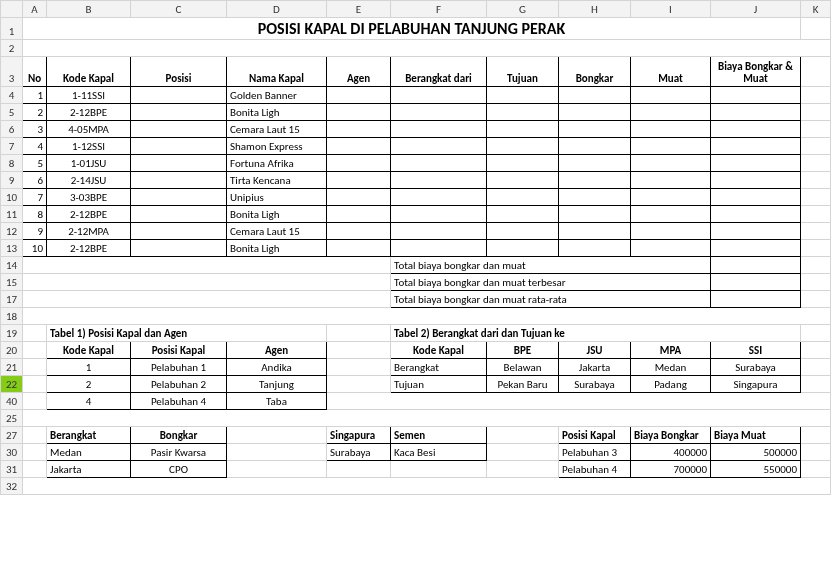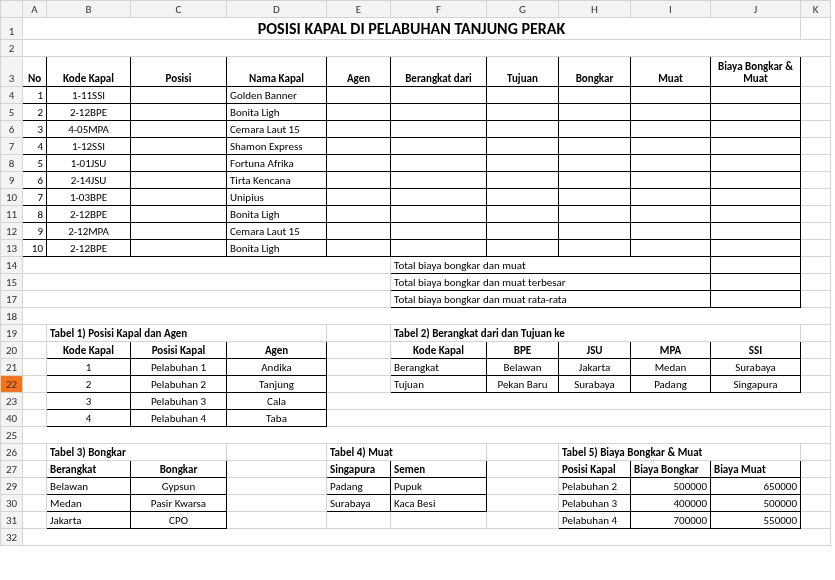--- a/index.html
+++ b/index.html
@@ -24,21 +24,21 @@
     vertical-align: bottom;
   }
   .colhdr, .rowhdr {
     background: #f3f3f3;
     text-align: center;
     font-weight: normal;
     color: #333;
     border: 1px solid #ccc;
   }
   .rowhdr { text-align: center; }
-  .selhdr { background: #f97316; }
+  .selhdr { background: #84cc16; }
   .b { border: 1px solid #000 !important; }
   .bt { border-top: 1px solid #000 !important; }
   .bb { border-bottom: 1px solid #000 !important; }
   .bl { border-left: 1px solid #000 !important; }
   .c { text-align: center; }
   .r { text-align: right; }
   .bold { font-weight: bold; margin-top: 24px; }
   .title { font-weight: bold; text-align: center; font-size: 16px; }
 </style>
 </head>
@@ -183,21 +183,21 @@
         <td class="b"></td>
         <td class="b"></td>
         <td class="b"></td>
         <td class="b"></td>
         <td class="b"></td>
         <td></td>
       </tr>
       <tr>
         <th class="rowhdr">10</th>
         <td class="b r">7</td>
-        <td class="b c">1-03BPE</td>
+        <td class="b c">3-03BPE</td>
         <td class="b"></td>
         <td class="b">Unipius</td>
         <td class="b"></td>
         <td class="b"></td>
         <td class="b"></td>
         <td class="b"></td>
         <td class="b"></td>
         <td class="b"></td>
         <td></td>
       </tr>
@@ -322,84 +322,52 @@
     <td class="b c">Tanjung</td>
         <td></td>
     <td class="b">Tujuan</td>
     <td class="b c">Pekan Baru</td>
     <td class="b c">Surabaya</td>
     <td class="b c">Padang</td>
     <td class="b c">Singapura</td>
         <td></td>
       </tr>
 
-  <tr>
-        <th class="rowhdr">23</th>
-        <td></td>
-    <td class="b c">3</td>
-    <td class="b c">Pelabuhan 3</td>
-    <td class="b c">Cala</td>
-    <td colspan="7"></td>
-      </tr>
 
   <tr>
         <th class="rowhdr">40</th>
         <td></td>
     <td class="b c">4</td>
     <td class="b c">Pelabuhan 4</td>
     <td class="b c">Taba</td>
     <td colspan="7"></td>
       </tr>
 
   <tr>
         <th class="rowhdr">25</th>
         <td colspan="11"></td>
       </tr>
 
-  <tr>
-        <th class="rowhdr">26</th>
-        <td></td>
-    <td colspan="2" class="bold">Tabel 3) Bongkar</td>
-        <td></td>
-    <td colspan="2" class="bold">Tabel 4) Muat</td>
-        <td></td>
-    <td colspan="3" class="bold">Tabel 5) Biaya Bongkar &amp; Muat</td>
-        <td></td>
-      </tr>
 
   <tr>
         <th class="rowhdr">27</th>
         <td></td>
     <td class="b bold">Berangkat</td>
     <td class="b c bold">Bongkar</td>
         <td></td>
     <td class="b bold">Singapura</td>
     <td class="b bold">Semen</td>
         <td></td>
     <td class="b bold">Posisi Kapal</td>
     <td class="b bold">Biaya Bongkar</td>
     <td class="b bold">Biaya Muat</td>
         <td></td>
       </tr>
 
 
-  <tr>
-        <th class="rowhdr">29</th>
-        <td></td>
-    <td class="b">Belawan</td>
-    <td class="b c">Gypsun</td>
-        <td></td>
-    <td class="b">Padang</td>
-    <td class="b">Pupuk</td>
-        <td></td>
-    <td class="b">Pelabuhan 2</td>
-    <td class="b r">500000</td>
-    <td class="b r">650000</td>
-        <td></td>
-      </tr>
 
   <tr>
         <th class="rowhdr">30</th>
         <td></td>
     <td class="b">Medan</td>
     <td class="b c">Pasir Kwarsa</td>
         <td></td>
     <td class="b">Surabaya</td>
     <td class="b">Kaca Besi</td>
         <td></td>

